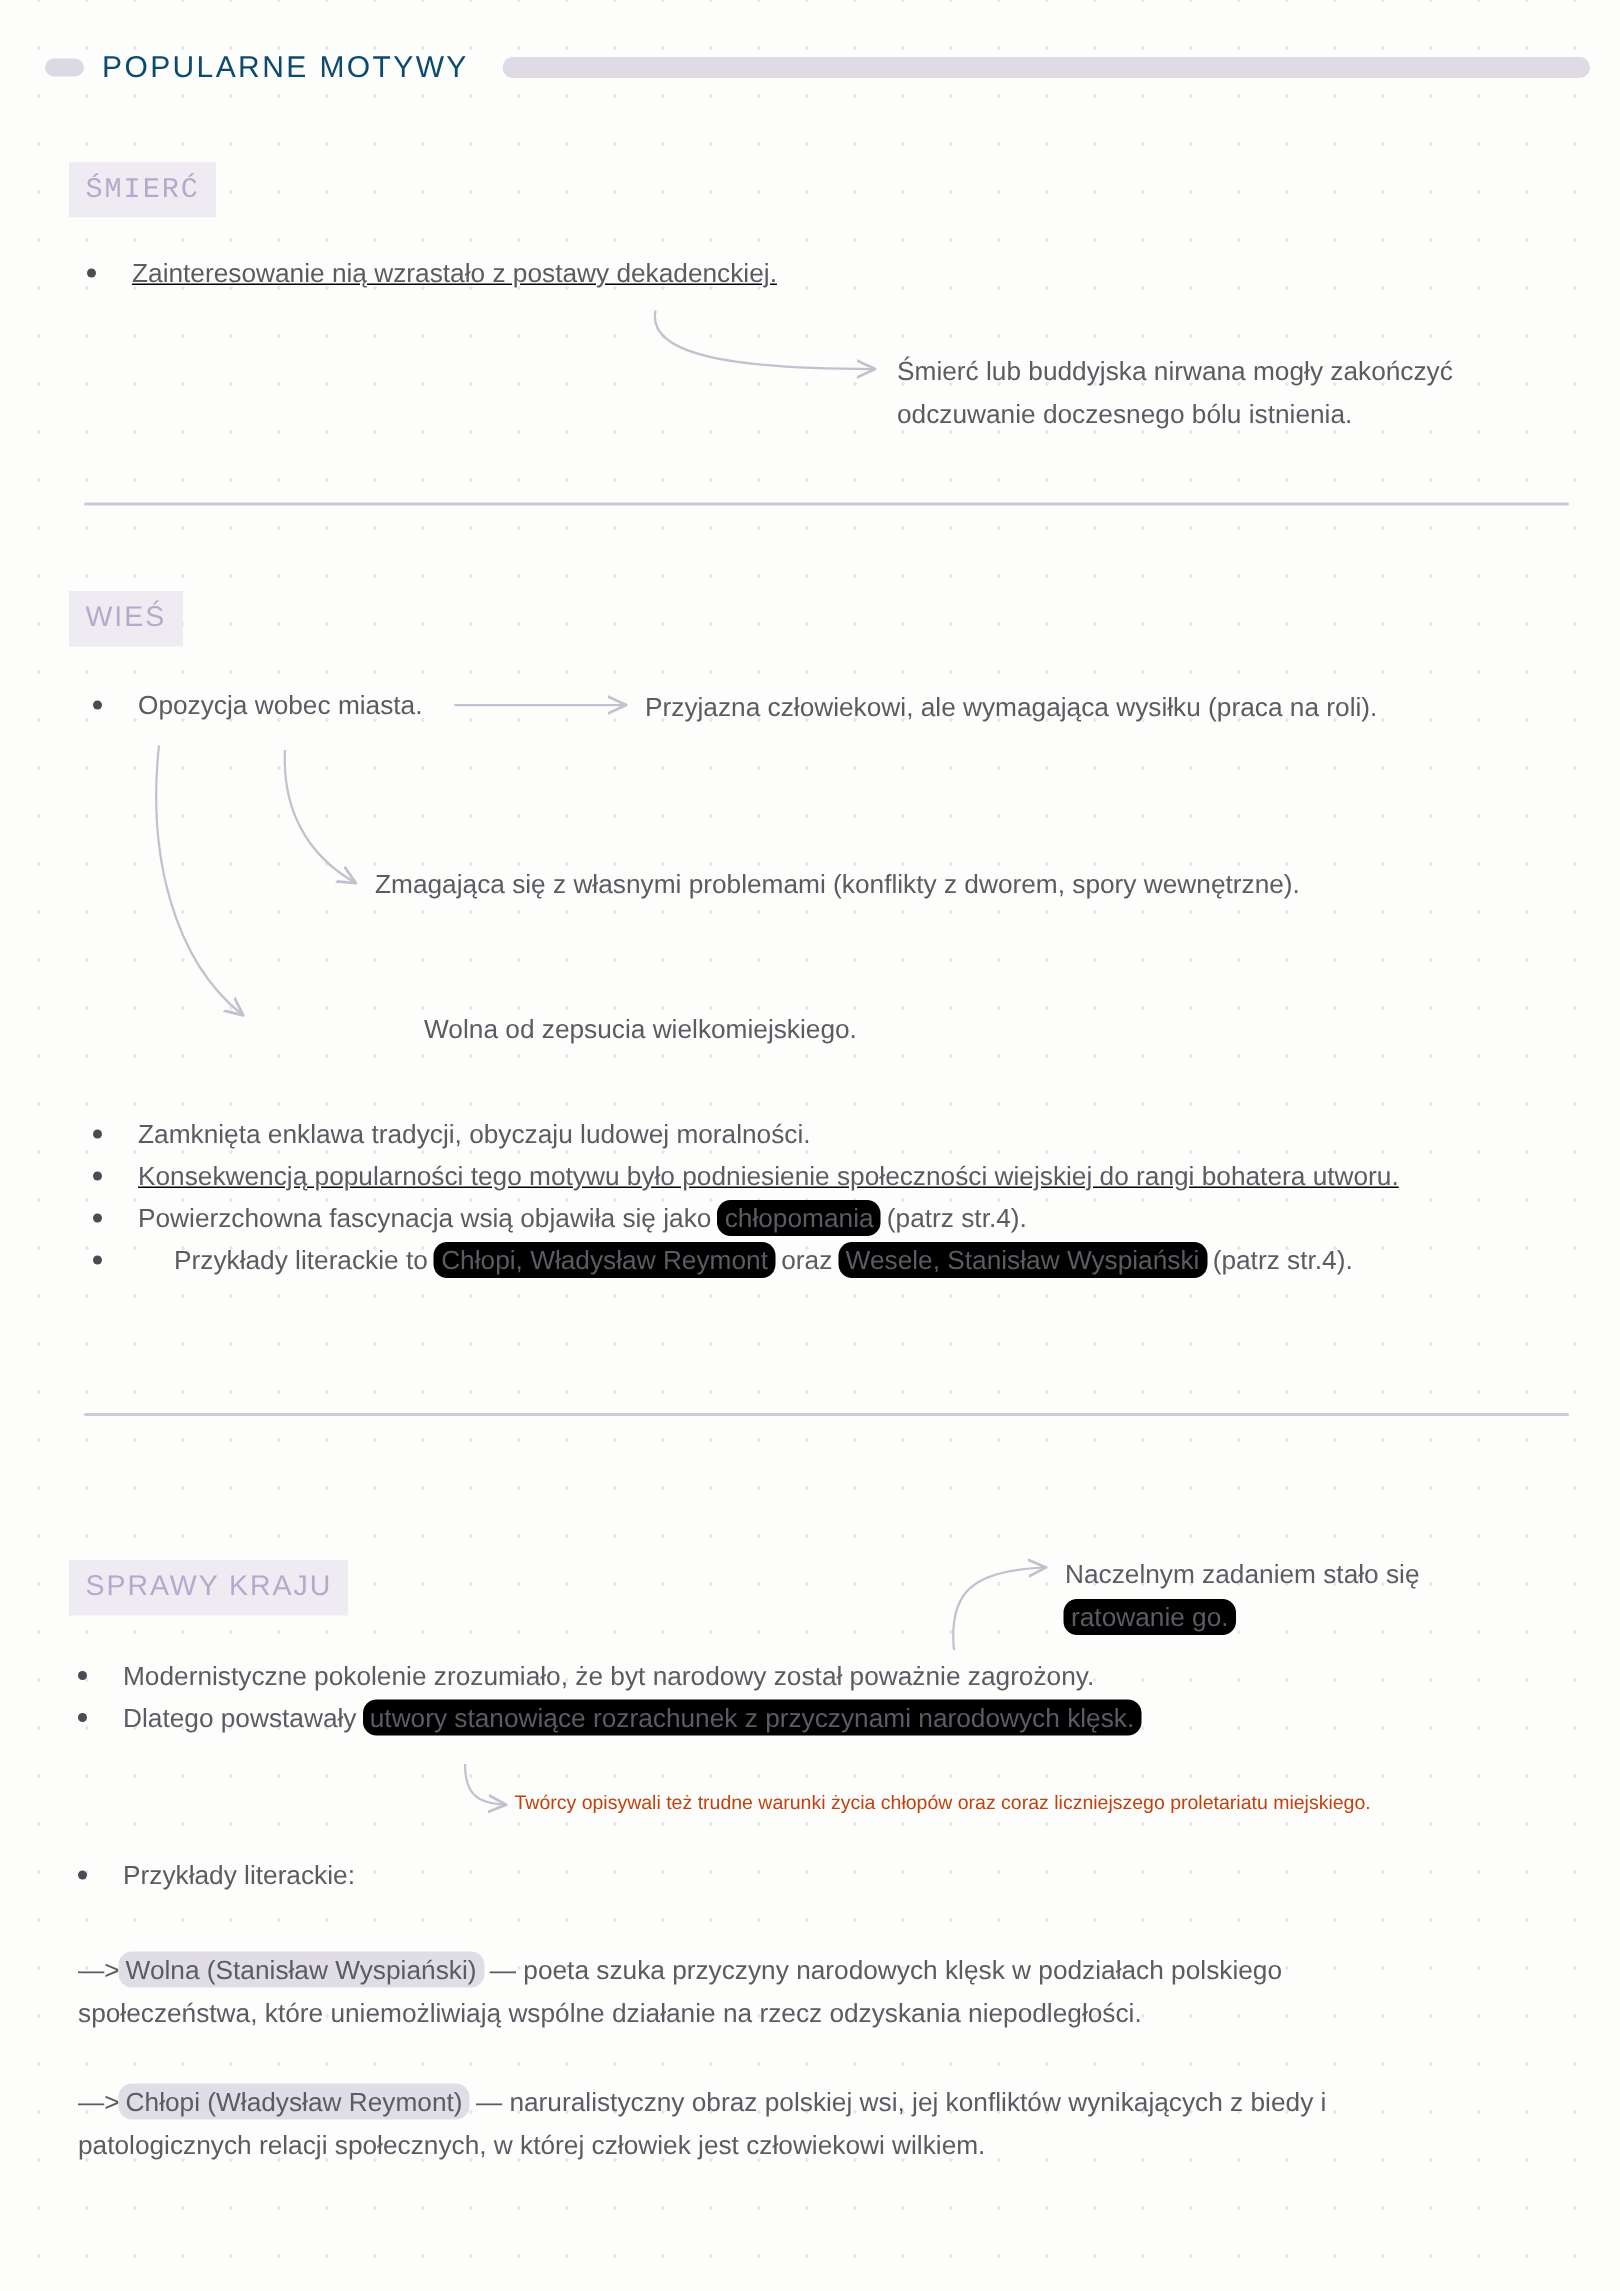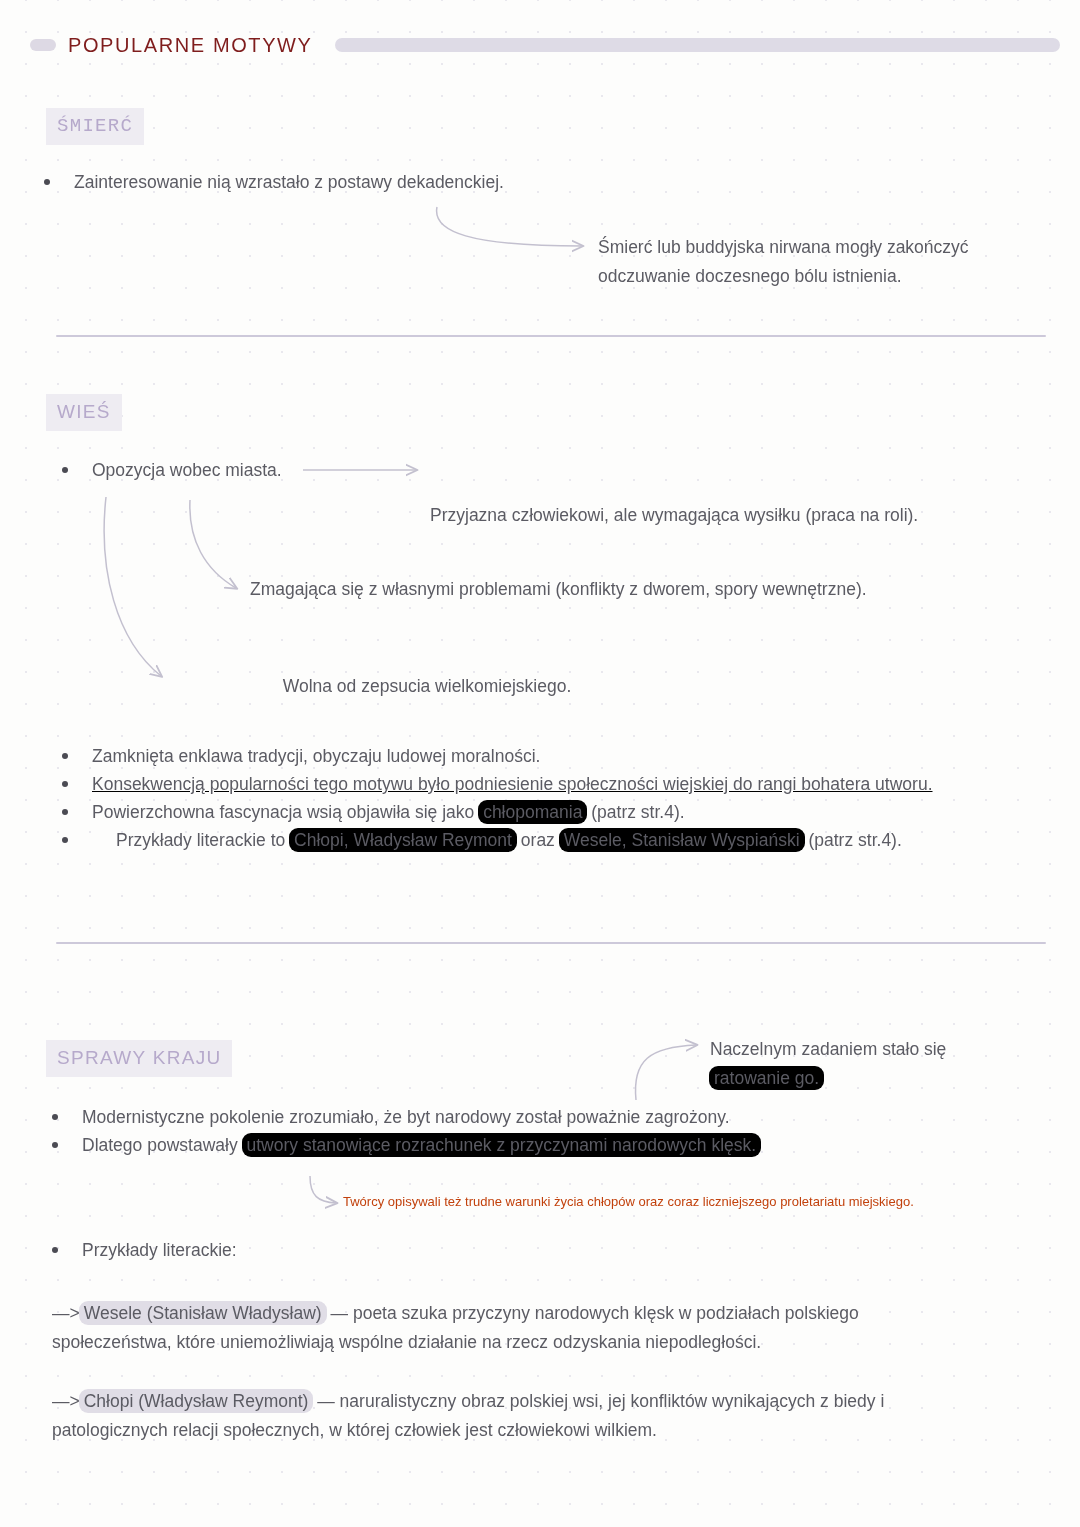--- a/index.html
+++ b/index.html
@@ -45,21 +45,21 @@
     width: 26px;
     height: 12px;
     border-radius: 7px;
     background: #ddd9e4;
     flex: 0 0 auto;
   }
   #header-title {
     margin-left: 12px;
     font-size: 20px;
     letter-spacing: 1.6px;
-    color: #7f1d1d;
+    color: #0c4a6e;
     white-space: nowrap;
     font-weight: 400;
   }
   #header-bar {
     margin-left: 22px;
     flex: 1 1 auto;
     height: 14px;
     border-radius: 8px;
     background: #dedbe6;
   }
@@ -147,38 +147,38 @@
 <div id="page">
 
   <div id="header-row">
     <span id="header-dot"></span>
     <span id="header-title">POPULARNE MOTYWY</span>
     <span id="header-bar"></span>
   </div>
 
   <div class="section-label" style="left:46px; top:108px;font-family:Liberation Mono, monospace;">ŚMIERĆ</div>
 
-  <div class="bullet-row" style="left:44px; top:168px;">
+  <div class="bullet-row" style="left:58px; top:168px;text-decoration:underline;">
     <span class="bullet-dot"></span>
     <span class="bullet-text">Zainteresowanie nią wzrastało z postawy dekadenckiej.</span>
   </div>
 
   <div class="txt" style="left:598px; top:232px; width:420px;">Śmierć lub buddyjska nirwana mogły zakończyć</div>
   <div class="txt" style="left:598px; top:261px; width:420px;">odczuwanie doczesnego bólu istnienia.</div>
 
   <div class="divider" style="top:335px;"></div>
 
   <div class="section-label" style="left:46px; top:394px;">WIEŚ</div>
 
   <div class="bullet-row" style="left:62px; top:456px;">
     <span class="bullet-dot"></span>
     <span class="bullet-text">Opozycja wobec miasta.</span>
   </div>
 
-  <div class="txt" style="left:430px; top:456px; width:620px;margin-top:44px;">Przyjazna człowiekowi, ale wymagająca wysiłku (praca na roli).</div>
+  <div class="txt" style="left:430px; top:456px; width:620px;">Przyjazna człowiekowi, ale wymagająca wysiłku (praca na roli).</div>
 
   <div class="txt" style="left:250px; top:574px; width:720px;">Zmagająca się z własnymi problemami (konflikty z dworem, spory wewnętrzne).</div>
 
   <div class="txt" style="left:167px; top:671px; width:520px;text-align:center;">Wolna od zepsucia wielkomiejskiego.</div>
 
   <div class="bullet-row" style="left:62px; top:742px;">
     <span class="bullet-dot"></span>
     <span class="bullet-text">Zamknięta enklawa tradycji, obyczaju ludowej moralności.</span>
   </div>
 
@@ -214,21 +214,21 @@
     <span class="bullet-text"><span>Dlatego powstawały </span><span class="hl">utwory stanowiące rozrachunek z przyczynami narodowych klęsk.</span></span>
   </div>
 
   <div class="txt small" style="left:343px; top:1190px; width:700px;">Twórcy opisywali też trudne warunki życia chłopów oraz coraz liczniejszego proletariatu miejskiego.</div>
 
   <div class="bullet-row" style="left:52px; top:1236px;">
     <span class="bullet-dot"></span>
     <span class="bullet-text">Przykłady literackie:</span>
   </div>
 
-  <div class="txt" style="left:52px; top:1298px; width:960px;"><span>—&gt;</span><span class="hl light">Wesele (Stanisław Władysław)</span><span> — poeta szuka przyczyny narodowych klęsk w podziałach polskiego</span></div>
+  <div class="txt" style="left:52px; top:1298px; width:960px;"><span>—&gt;</span><span class="hl light">Wolna (Stanisław Wyspiański)</span><span> — poeta szuka przyczyny narodowych klęsk w podziałach polskiego</span></div>
   <div class="txt" style="left:52px; top:1327px; width:960px;">społeczeństwa, które uniemożliwiają wspólne działanie na rzecz odzyskania niepodległości.</div>
 
   <div class="txt" style="left:52px; top:1386px; width:960px;"><span>—&gt;</span><span class="hl light">Chłopi (Władysław Reymont)</span><span> — naruralistyczny obraz polskiej wsi, jej konfliktów wynikających z biedy i</span></div>
   <div class="txt" style="left:52px; top:1415px; width:960px;">patologicznych relacji społecznych, w której człowiek jest człowiekowi wilkiem.</div>
 
   <svg id="arrows" width="1080" height="1527" viewBox="0 0 1080 1527">
     <defs>
       <marker id="ah" markerWidth="9" markerHeight="9" refX="7" refY="4.5" orient="auto" markerUnits="strokeWidth">
         <path d="M0,0.8 L8,4.5 L0,8.2" fill="none" stroke="#c3c0cf" stroke-width="1.2" stroke-linecap="round" stroke-linejoin="round"></path>
       </marker>

